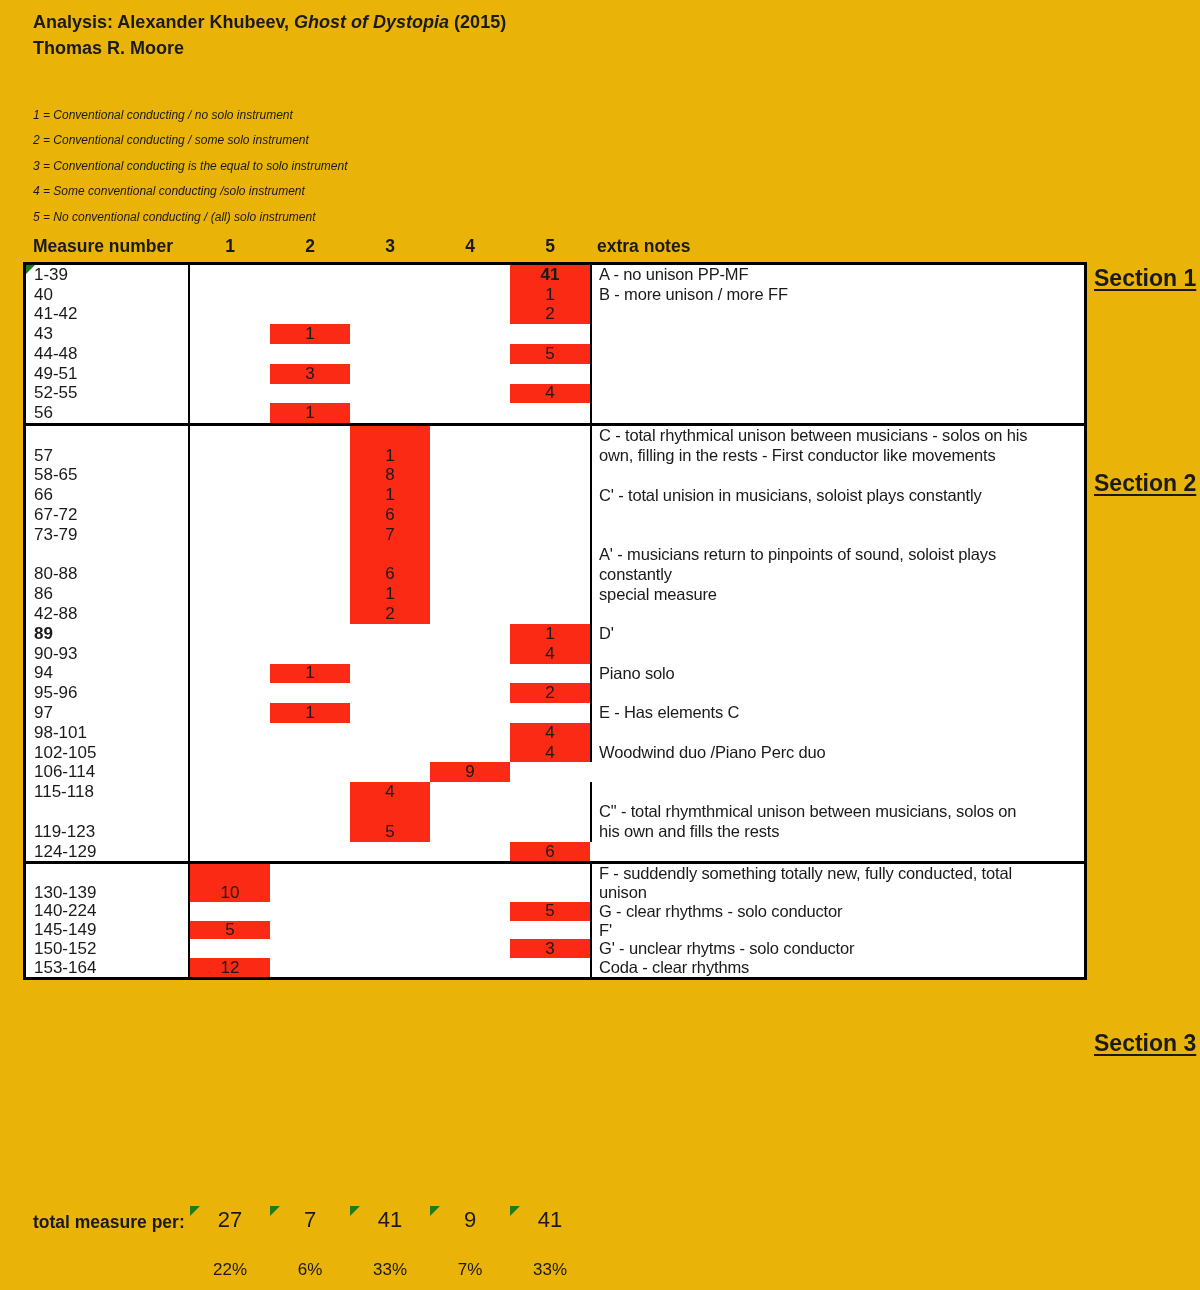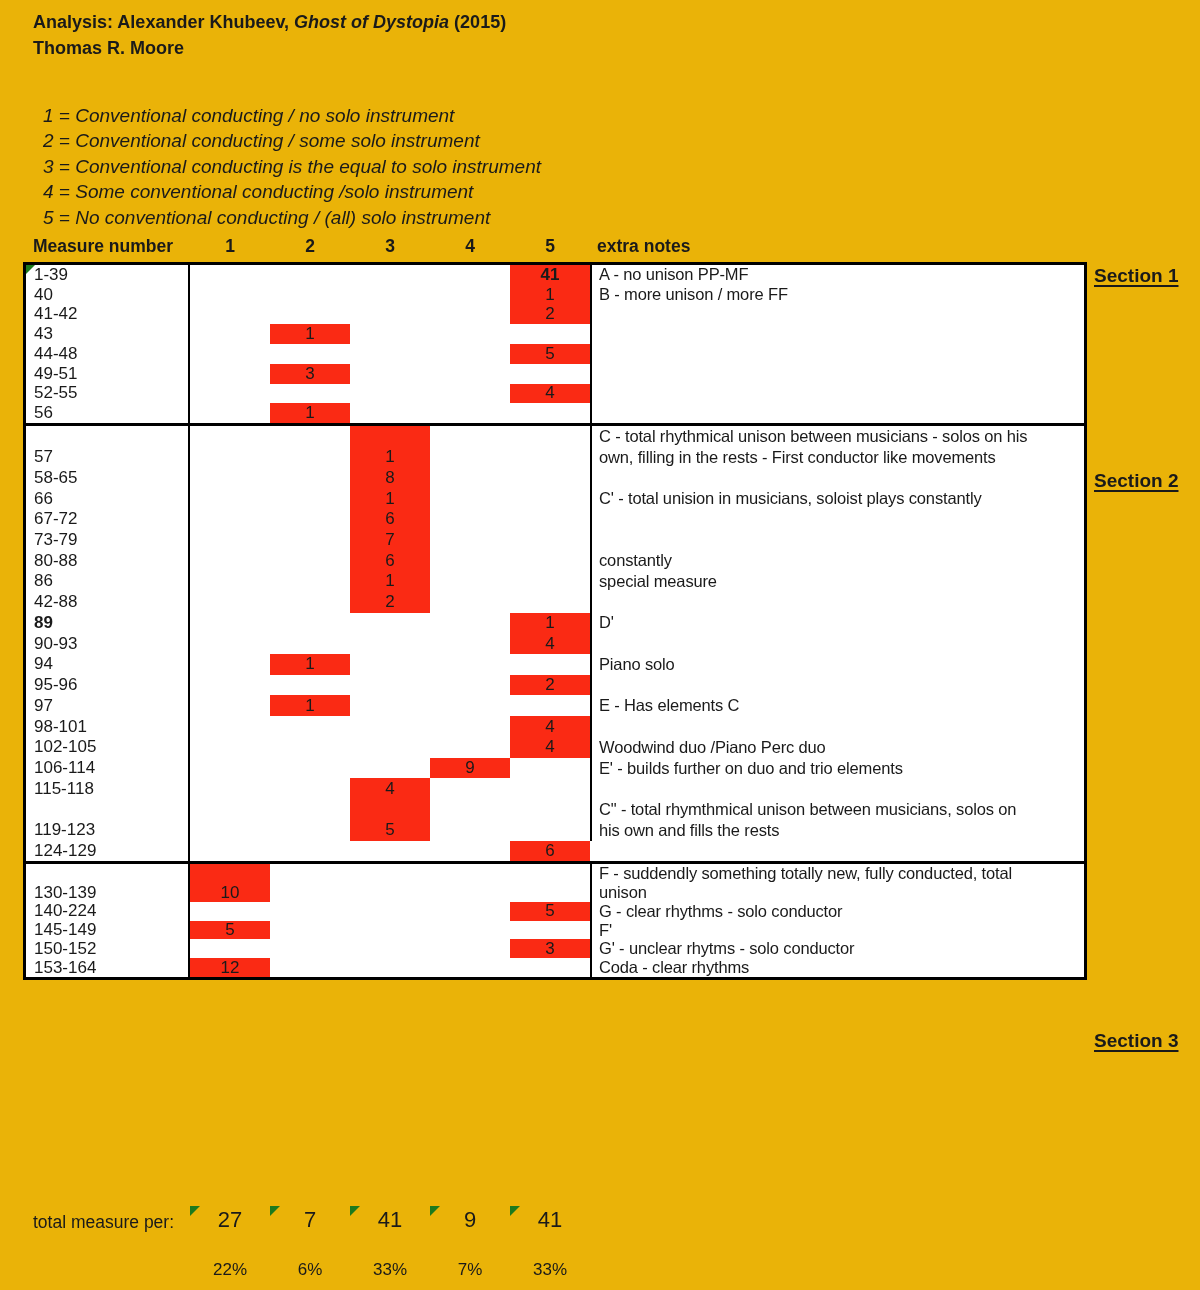--- a/index.html
+++ b/index.html
@@ -8,21 +8,21 @@
     font-family:"Liberation Sans", sans-serif;color:#1a1a1a;overflow:hidden;padding-left:39px;
   }
   .b{font-weight:bold;}
   .it{font-style:italic;}
 
   
   .title{position:absolute;left:33px;top:12px;font-size:18px;font-weight:bold;white-space:nowrap;}
   .author{position:absolute;left:33px;top:38px;font-size:18px;font-weight:bold;}
 
   
-  .legend{position:absolute;left:33px;top:103px;font-size:19px;font-style:italic;line-height:25.4px;margin-left:10px;}
+  .legend{position:absolute;left:33px;top:103px;font-size:12px;font-style:italic;line-height:25.4px;}
   .legend div{white-space:nowrap;}
 
   
   .col-headers{position:absolute;top:236px;left:0;height:26px;font-size:17.5px;font-weight:bold;}
   .h-measure{position:absolute;left:33px;top:0;white-space:nowrap;}
   .h-num{position:absolute;top:0;width:80px;text-align:center;}
   .h-notes{position:absolute;left:597px;top:0;white-space:nowrap;}
 
   
   .grid{
@@ -48,27 +48,27 @@
     display:flex;align-items:center;padding-left:7px;font-size:16.5px;letter-spacing:-0.15px;
     white-space:nowrap;overflow:hidden;
   }
   .flag{
     position:absolute;top:0;left:0;width:0;height:0;
     border-top:9px solid var(--green);border-right:9px solid transparent;
   }
 
   
   .section-label{
-    position:absolute;left:1094px;font-size:19px;font-weight:bold;white-space:nowrap;
+    position:absolute;left:1094px;font-size:23px;font-weight:bold;white-space:nowrap;
     text-decoration:underline;text-decoration-thickness:2px;text-underline-offset:3px;
   }
   .sl0{top:265px;} .sl1{top:470px;} .sl2{top:1030px;}
 
   
-  .t-label{position:absolute;left:33px;top:1212px;font-size:17.5px;white-space:nowrap;}
+  .t-label{position:absolute;left:33px;top:1212px;font-size:17.5px;white-space:nowrap;font-weight:bold;}
   .t-cell{
     position:absolute;top:1206px;width:80px;height:27px;display:flex;align-items:center;justify-content:center;
     font-size:22px;
   }
   .t-cell .flag{border-top-width:10px;border-right-width:10px;}
   .p-cell{
     position:absolute;top:1256px;width:80px;height:27px;display:flex;align-items:center;justify-content:center;
     font-size:17px;
   }
 </style>
@@ -252,20 +252,31 @@
           </div>
           <div class="c-num"></div>
           <div class="c-num"></div>
           <div class="c-num red">7</div>
           <div class="c-num"></div>
           <div class="c-num"></div>
           <div class="c-notes"></div>
         </div>
         <div class="row">
           <div class="c-label">
+            <span></span>
+          </div>
+          <div class="c-num"></div>
+          <div class="c-num"></div>
+          <div class="c-num red"></div>
+          <div class="c-num"></div>
+          <div class="c-num"></div>
+          <div class="c-notes">A' - musicians return to pinpoints of sound, soloist plays</div>
+        </div>
+        <div class="row">
+          <div class="c-label">
             <span>80-88</span>
           </div>
           <div class="c-num"></div>
           <div class="c-num"></div>
           <div class="c-num red">6</div>
           <div class="c-num"></div>
           <div class="c-num"></div>
           <div class="c-notes">constantly</div>
         </div>
         <div class="row">
@@ -369,21 +380,20 @@
         </div>
         <div class="row">
           <div class="c-label">
             <span>106-114</span>
           </div>
           <div class="c-num"></div>
           <div class="c-num"></div>
           <div class="c-num"></div>
           <div class="c-num red">9</div>
           <div class="c-num"></div>
-          <div class="c-notes">E' - builds further on duo and trio elements</div>
         </div>
         <div class="row">
           <div class="c-label">
             <span>115-118</span>
           </div>
           <div class="c-num"></div>
           <div class="c-num"></div>
           <div class="c-num red">4</div>
           <div class="c-num"></div>
           <div class="c-num"></div>

